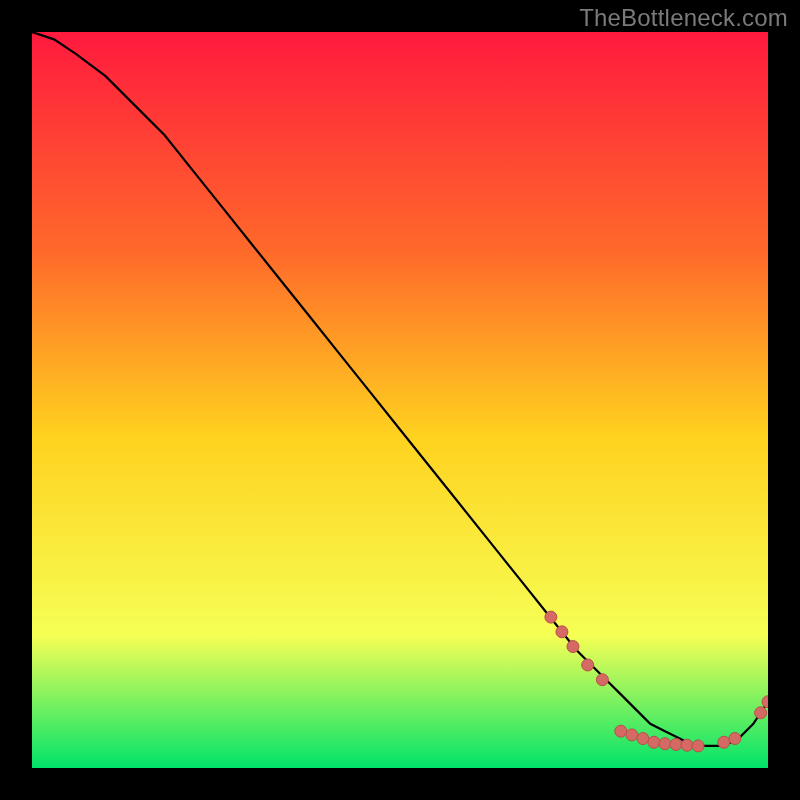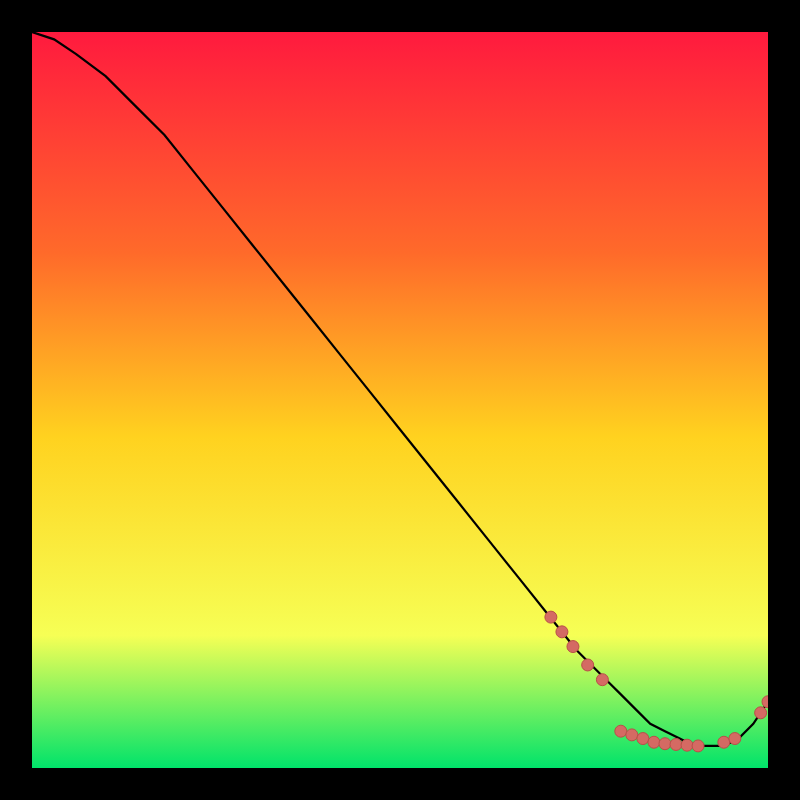--- a/index.html
+++ b/index.html
@@ -33,20 +33,21 @@
     top: 32px;
     width: 736px;
     height: 736px;
   }
   svg { display: block; }
 </style>
 </head>
 <body>
 
 <div class="frame">
+  <div class="watermark">TheBottleneck.com</div>
 
   <div class="plot">
     <svg id="chart-svg" width="736" height="736" viewBox="0 0 736 736">
       <defs>
         <linearGradient id="bg-grad" x1="0" y1="0" x2="0" y2="1">
           <stop id="g0" offset="0%" stop-color="#ff1a3e"></stop>
           <stop id="g1" offset="30%" stop-color="#ff6a2a"></stop>
           <stop id="g2" offset="55%" stop-color="#ffd21f"></stop>
           <stop id="g3" offset="82%" stop-color="#f6ff55"></stop>
           <stop id="g4" offset="100%" stop-color="#00e36a"></stop>

